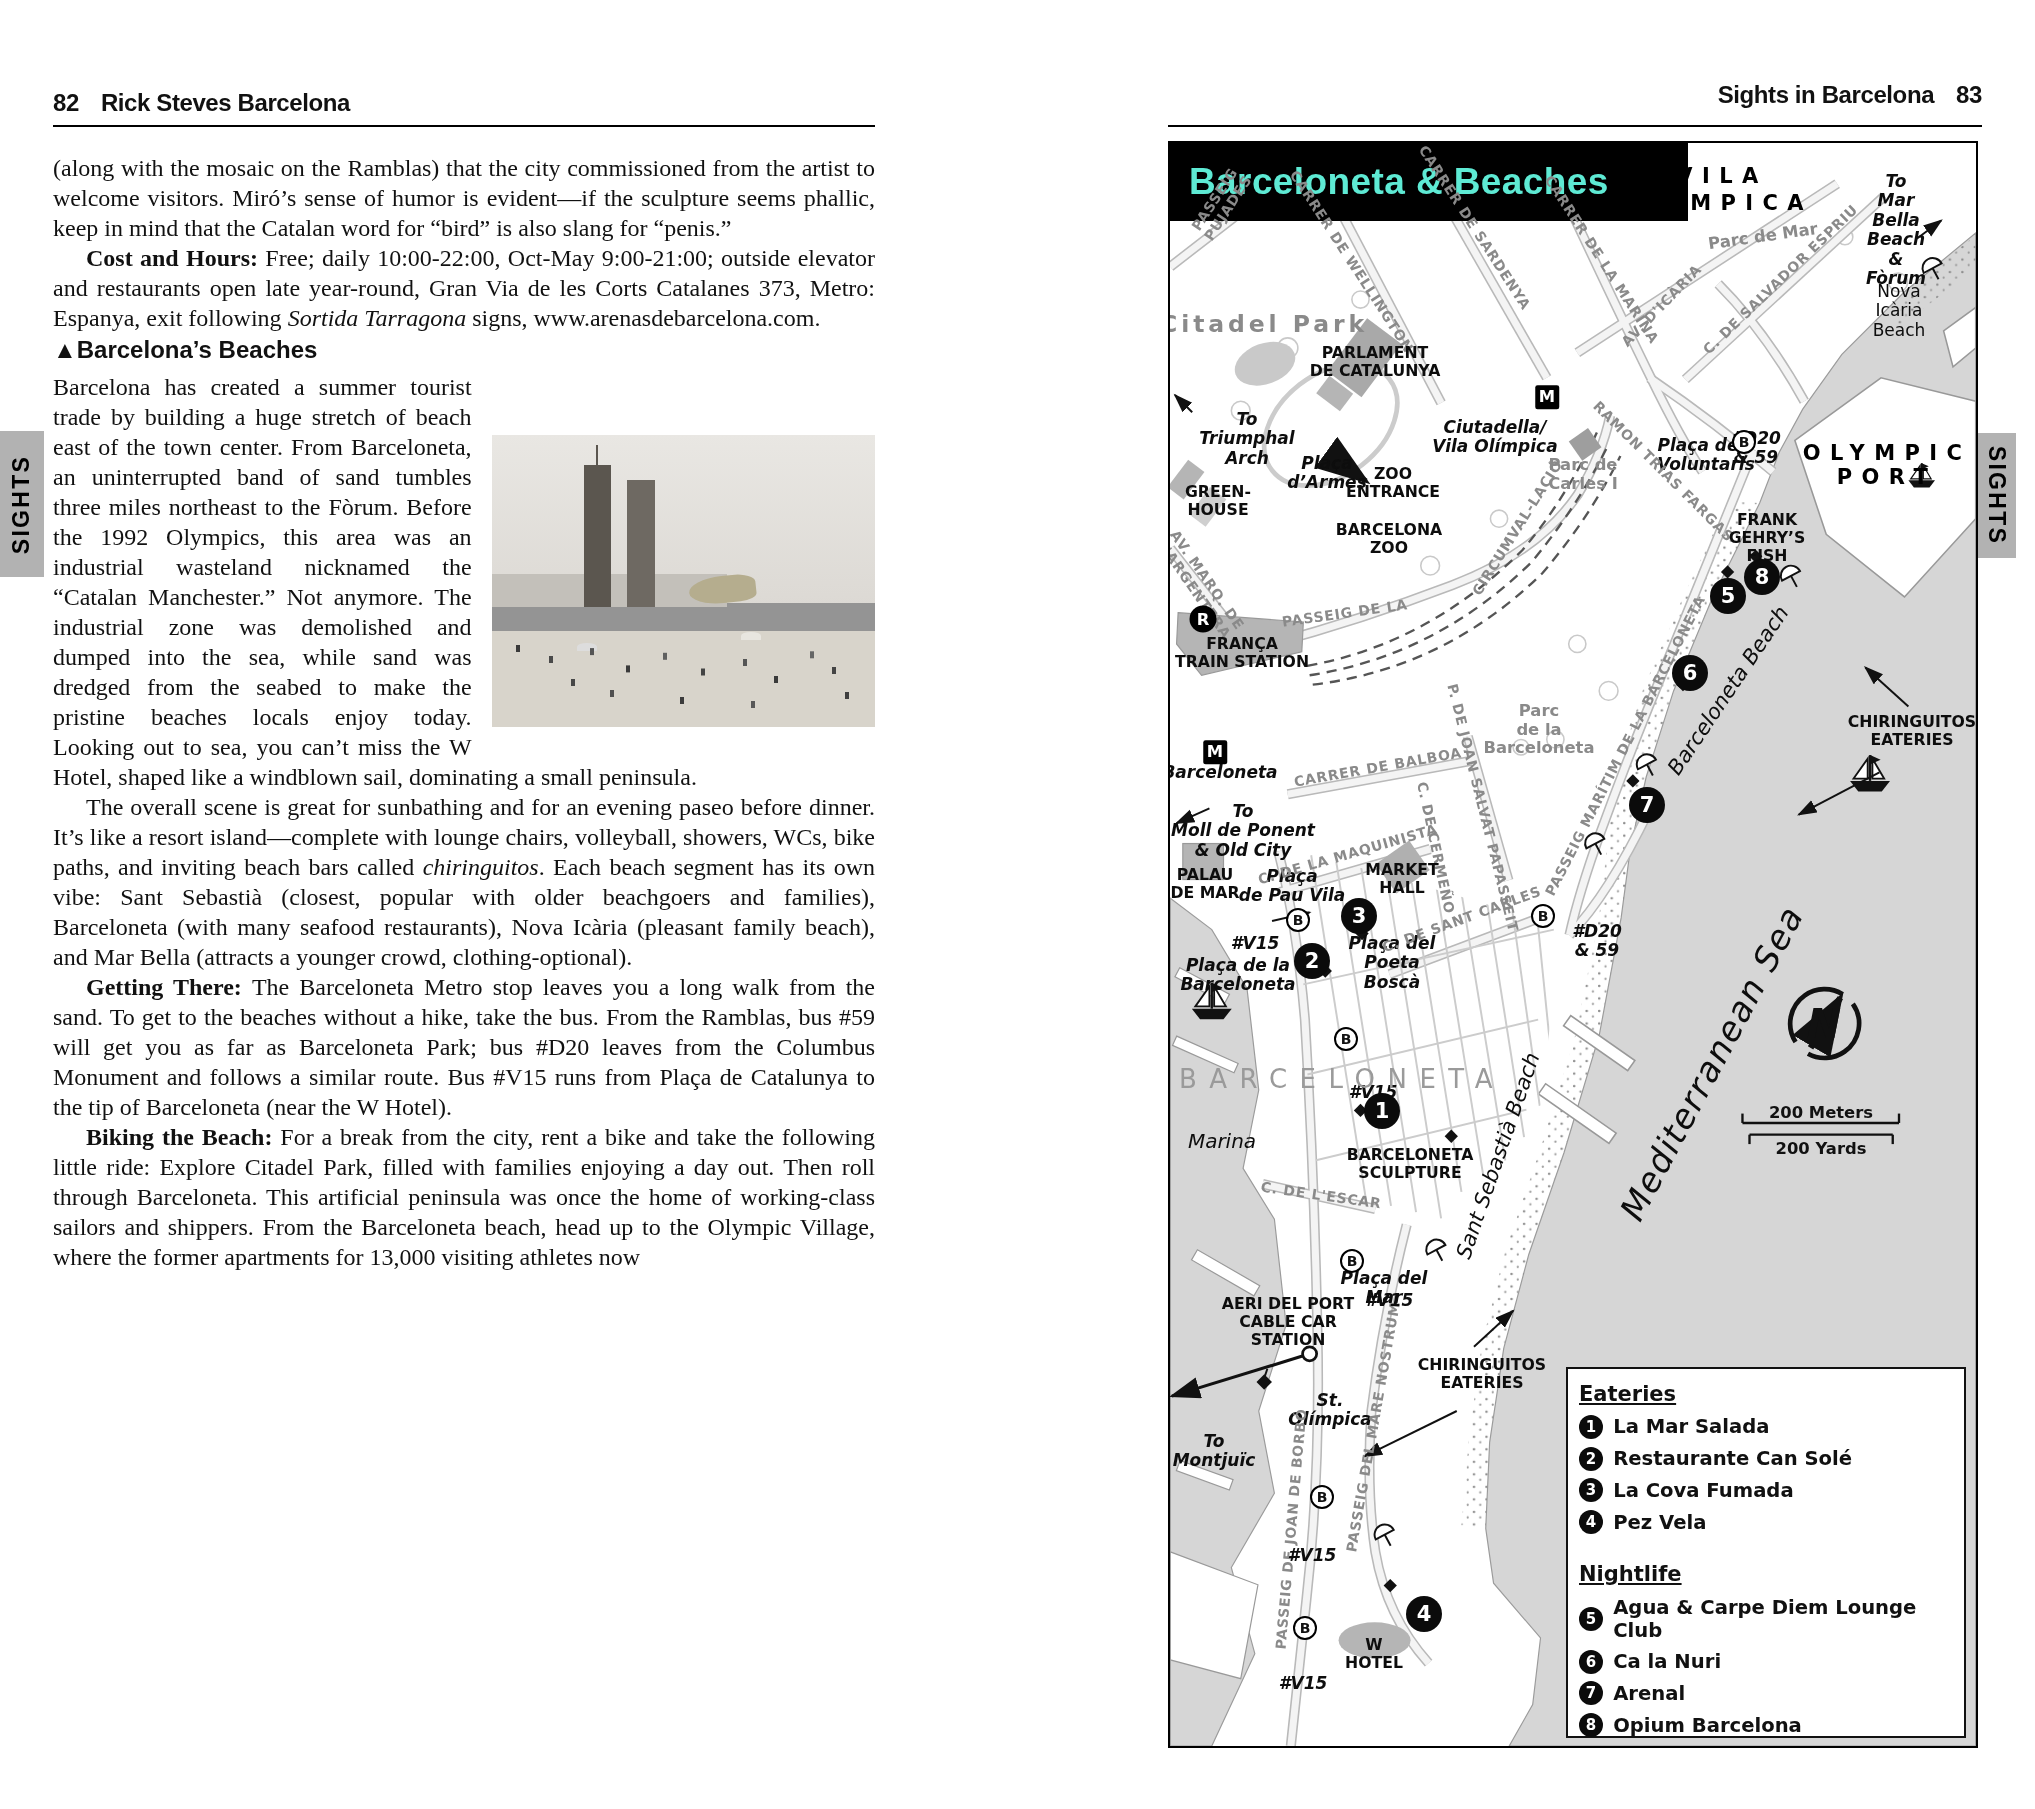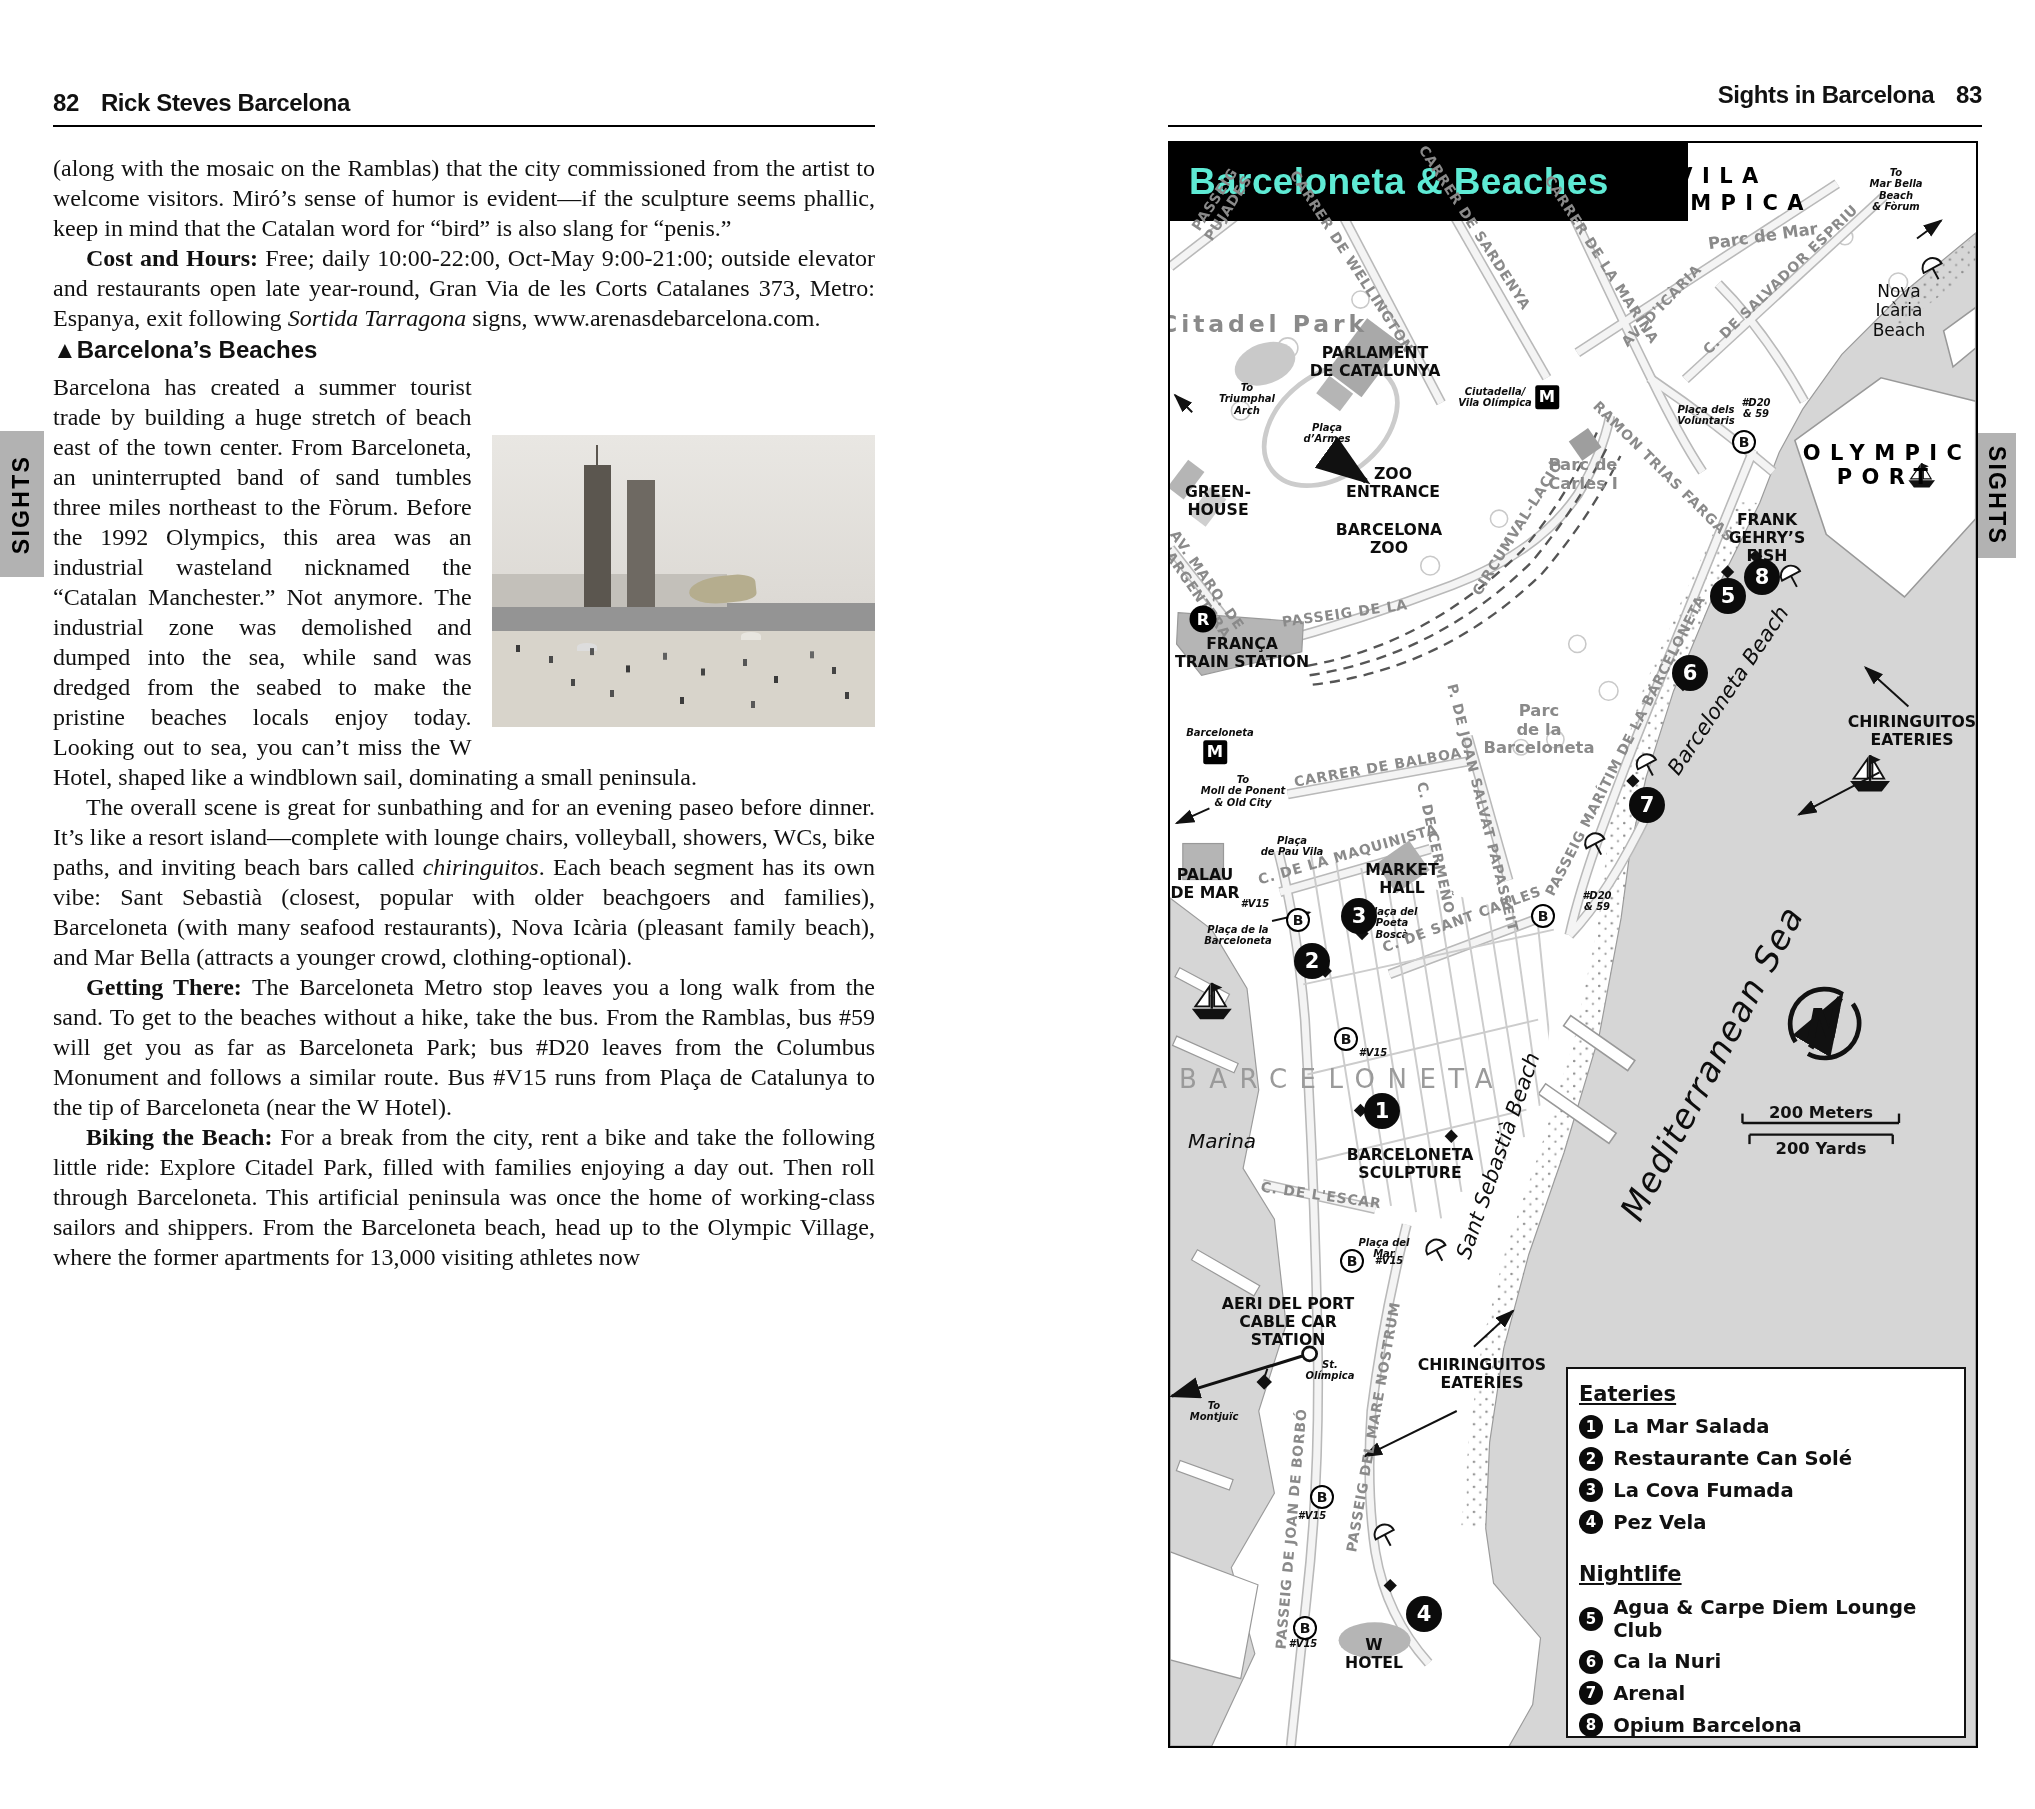--- a/index.html
+++ b/index.html
@@ -54,21 +54,21 @@
             font-weight:bold;font-size:37px;letter-spacing:0.4px;
             font-family:"Liberation Sans",sans-serif;}
   .mlabel{position:absolute;transform:translate(-50%,-50%);white-space:pre-line;text-align:center;
           font-size:15.7px;line-height:1.14;font-weight:bold;color:#0d0d0d;}
   .mlabel.street{color:#8a8a8a;font-weight:bold;font-size:14px;letter-spacing:0.8px;white-space:pre;}
   .mlabel.area{color:#000000;font-weight:bold;letter-spacing:9.4px;font-size:21px;white-space:pre;}
   .mlabel.area2{color:#8a8a8a;font-weight:bold;letter-spacing:3.9px;font-size:23.5px;white-space:pre;}
   .mlabel.areasm{color:#8a8a8a;font-weight:bold;font-size:16.4px;}
   .mlabel.poi{font-weight:bold;font-size:15.7px;}
   .mlabel.poi2{font-weight:normal;font-size:17px;}
-  .mlabel.pl{font-style:italic;font-weight:bold;font-size:10px;}
+  .mlabel.pl{font-style:italic;font-weight:bold;font-size:17px;margin-top:40px;}
   .mlabel.beach{font-style:italic;font-weight:normal;font-size:21px;white-space:pre;}
   .mlabel.sea{font-style:italic;font-weight:normal;font-size:34px;white-space:pre;letter-spacing:1.6px;}
   .mlabel.big{color:#9a9a9a;font-weight:normal;letter-spacing:12.5px;font-size:26px;white-space:pre;}
   .mlabel.marina{font-style:italic;font-weight:normal;font-size:20px;}
   .marker{position:absolute;width:36px;height:36px;border-radius:50%;background:#0b0b0b;color:#fff;
           display:flex;align-items:center;justify-content:center;font-weight:bold;font-size:21px;
           transform:translate(-50%,-50%);font-family:"DejaVu Sans",sans-serif;}
   .bus{position:absolute;width:24px;height:24px;border-radius:50%;background:#fff;border:2.7px solid #000;
        box-sizing:border-box;display:flex;align-items:center;justify-content:center;
        font-weight:bold;font-size:14px;transform:translate(-50%,-50%);}

